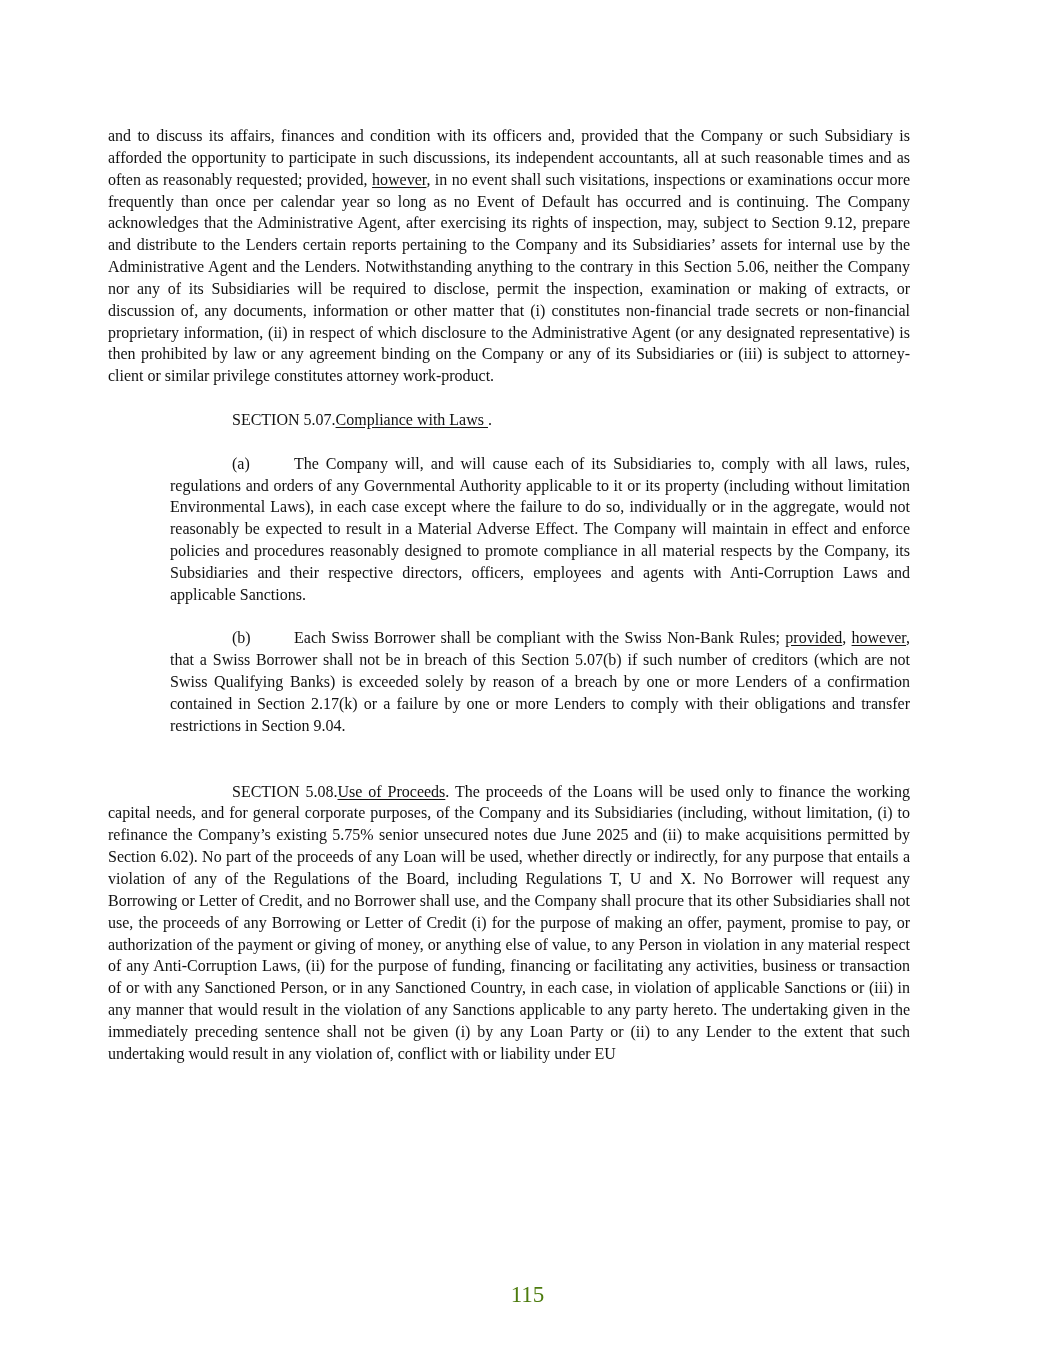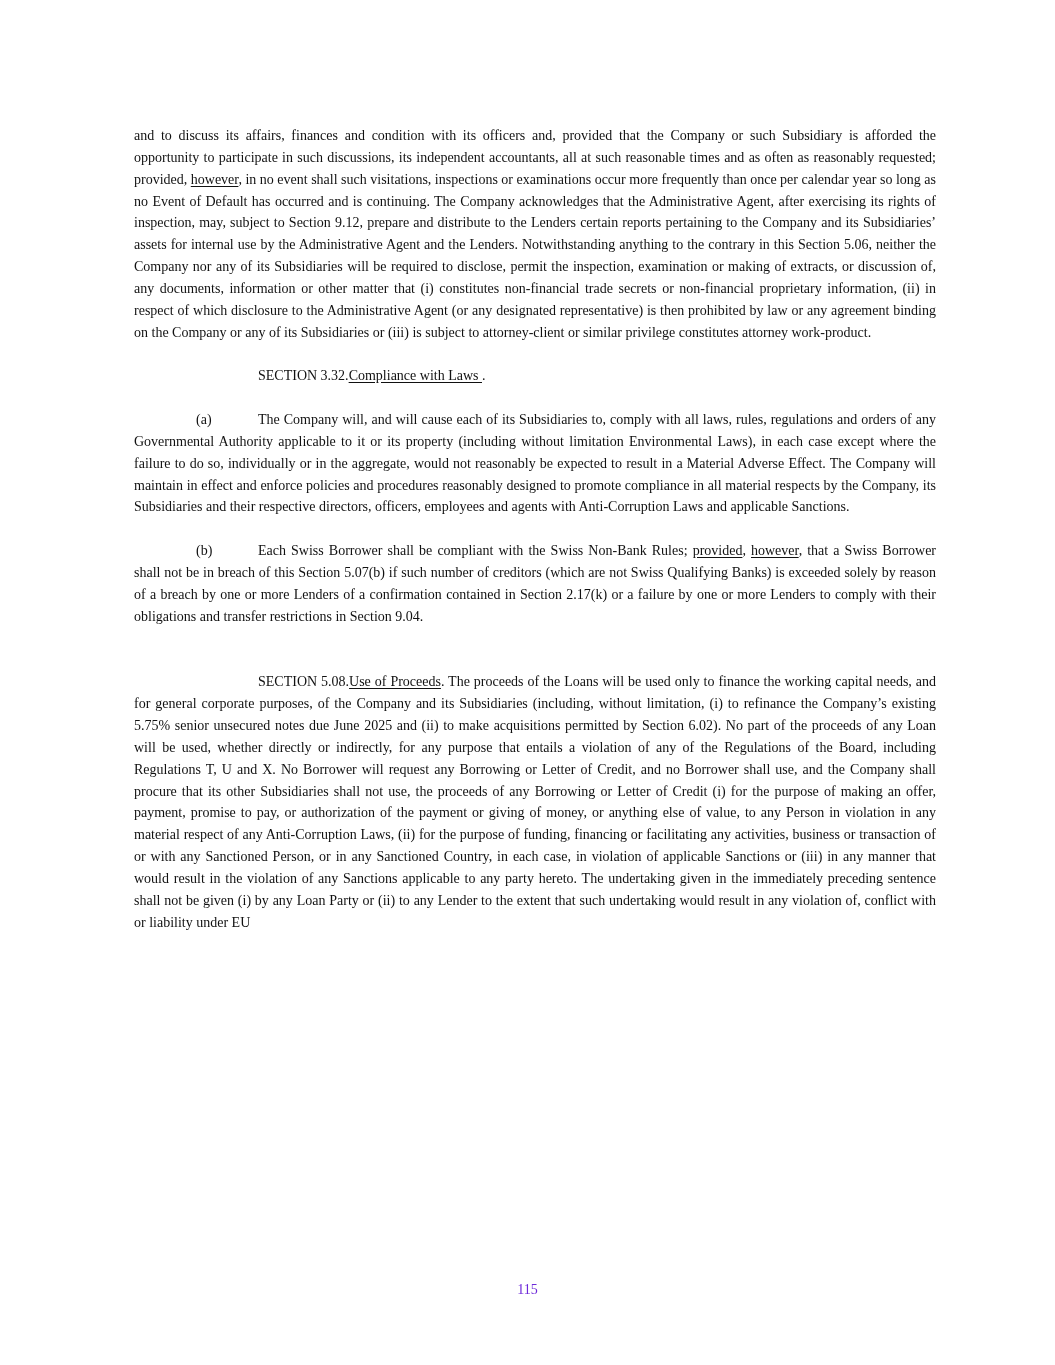--- a/index.html
+++ b/index.html
@@ -10,68 +10,69 @@
   body {
     width: 1055px;
     height: 1365px;
     position: relative;
     overflow: hidden;
     font-family: "Liberation Serif", "DejaVu Serif", serif;
     color: #111111;
   }
   .page {
     position: absolute;
-    left: 134px;
+    left: 108px;
     top: 125px;
     width: 802px;
-    font-size: 14px;
+    font-size: 16px;
     line-height: 21.85px;
   }
   p {
     margin: 0;
     text-align: justify;
     text-align-last: left;
   }
   .block { margin-bottom: 21.85px; }
   .heading {
     padding-left: 124px;
     text-align: left;
   }
   .sub {
+    margin-left: 62px;
     margin-bottom: 21.85px;
   }
   .sub-first {
     text-indent: 62px;
   }
   .label {
     display: inline-block;
     width: 62px;
     text-indent: 0;
   }
   .section-first { text-indent: 124px; margin-top: 44px; }
   u { text-decoration: underline; text-underline-offset: 2px; }
   .page-number {
     position: absolute;
     left: 0;
     width: 1055px;
     top: 1282px;
     text-align: center;
     font-family: "Liberation Serif", "DejaVu Serif", serif;
-    font-size: 14px;
-    color: #6d28d9;
+    font-size: 23px;
+    color: #4d7c0f;
   }
 </style>
 </head>
 <body>
 
 <div class="page">
 
   <p class="block"><span>and to discuss its affairs, finances and condition with its officers and, provided that the Company or such Subsidiary is afforded the opportunity to participate in such discussions, its independent accountants, all at such reasonable times and as often as reasonably requested; provided, </span><u>however</u><span>, in no event shall such visitations, inspections or examinations occur more frequently than once per calendar year so long as no Event of Default has occurred and is continuing.  The Company acknowledges that the Administrative Agent, after exercising its rights of inspection, may, subject to Section 9.12, prepare and distribute to the Lenders certain reports pertaining to the Company and its Subsidiaries’ assets for internal use by the Administrative Agent and the Lenders.  Notwithstanding anything to the contrary in this Section 5.06, neither the Company nor any of its Subsidiaries will be required to disclose, permit the inspection, examination or making of extracts, or discussion of, any documents, information or other matter that (i) constitutes non-financial trade secrets or non-financial proprietary information, (ii) in respect of which disclosure to the Administrative Agent (or any designated representative) is then prohibited by law or any agreement binding on the Company or any of its Subsidiaries or (iii) is subject to attorney-client or similar privilege constitutes attorney work-product.</span></p>
 
-  <p class="block heading"><span>SECTION 3.32.</span><u>Compliance with Laws </u><span>.</span></p>
+  <p class="block heading"><span>SECTION 5.07.</span><u>Compliance with Laws </u><span>.</span></p>
 
   <p class="sub sub-first"><span class="label">(a)</span><span>The Company will, and will cause each of its Subsidiaries to, comply with all laws, rules, regulations and orders of any Governmental Authority applicable to it or its property (including without limitation Environmental Laws), in each case except where the failure to do so, individually or in the aggregate, would not reasonably be expected to result in a Material Adverse Effect.  The Company will maintain in effect and enforce policies and procedures reasonably designed to promote compliance in all material respects by the Company, its Subsidiaries and their respective directors, officers, employees and agents with Anti-Corruption Laws and applicable Sanctions.</span></p>
 
   <p class="sub sub-first"><span class="label">(b)</span><span>Each Swiss Borrower shall be compliant with the Swiss Non-Bank Rules; </span><u>provided</u><span>, </span><u>however</u><span>, that a Swiss Borrower shall not be in breach of this Section 5.07(b) if such number of creditors (which are not Swiss Qualifying Banks) is exceeded solely by reason of a breach by one or more Lenders of a confirmation contained in Section 2.17(k) or a failure by one or more Lenders to comply with their obligations and transfer restrictions in Section 9.04.</span></p>
 
 
   <p class="section-first"><span>SECTION 5.08.</span><u>Use of Proceeds</u><span>.  The proceeds of the Loans will be used only to finance the working capital needs, and for general corporate purposes, of the Company and its Subsidiaries (including, without limitation, (i) to refinance the Company’s existing 5.75% senior unsecured notes due June 2025 and (ii) to make acquisitions permitted by Section 6.02).  No part of the proceeds of any Loan will be used, whether directly or indirectly, for any purpose that entails a violation of any of the Regulations of the Board, including Regulations T, U and X.  No Borrower will request any Borrowing or Letter of Credit, and no Borrower shall use, and the Company shall procure that its other Subsidiaries shall not use, the proceeds of any Borrowing or Letter of Credit (i) for the purpose of making an offer, payment, promise to pay, or authorization of the payment or giving of money, or anything else of value, to any Person in violation in any material respect of any Anti-Corruption Laws, (ii) for the purpose of funding, financing or facilitating any activities, business or transaction of or with any Sanctioned Person, or in any Sanctioned Country, in each case, in violation of applicable Sanctions or (iii) in any manner that would result in the violation of  any Sanctions applicable to any party hereto.  The undertaking given in the immediately preceding sentence shall not be given (i) by any Loan Party or (ii) to any Lender to the extent that such undertaking would result in any violation of, conflict with or liability under EU</span></p>
 
 </div>
 

